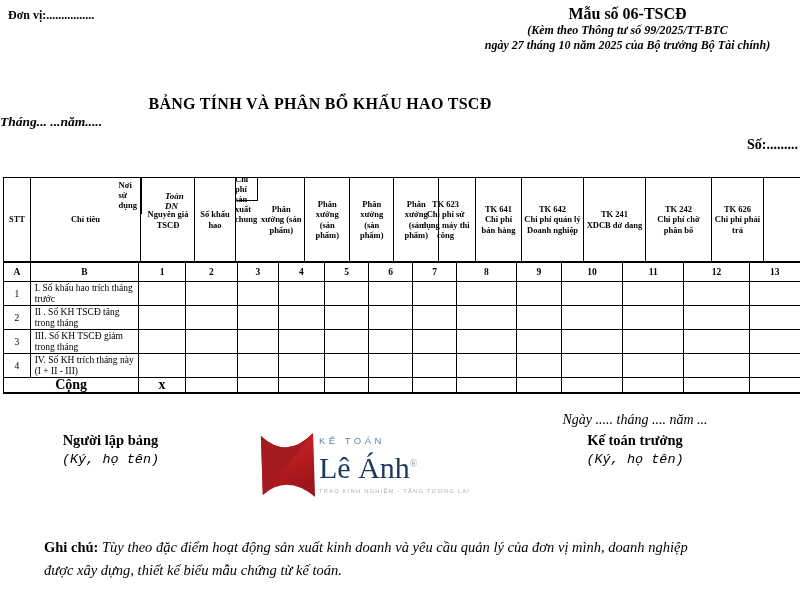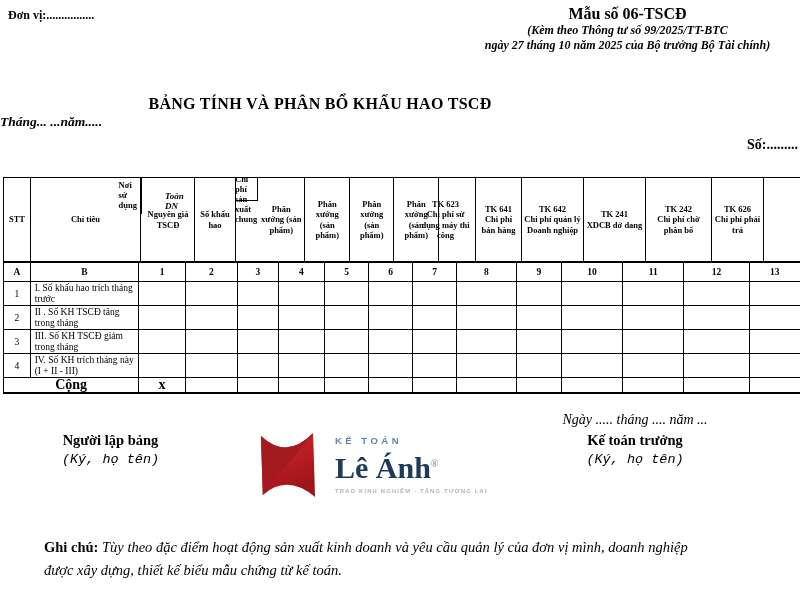--- a/index.html
+++ b/index.html
@@ -54,21 +54,21 @@
 
   
   .sign-left{position:absolute;left:38px;top:430px;width:145px;text-align:center;}
   .sign-right{position:absolute;left:530px;top:410px;width:210px;text-align:center;}
   .date-line{font-style:italic;font-size:14px;line-height:20px;}
   .sign-title{font-weight:bold;font-size:14.5px;line-height:20px;}
   .sign-sub{font-style:italic;font-size:13.5px;line-height:19px;font-family:Liberation Mono, monospace;}
 
   
   .logo{position:absolute;left:258px;top:431px;display:flex;align-items:center;}
-  .logo-text{margin-left:19px;font-family:"Liberation Sans",sans-serif;font-weight:bold;}
+  .logo-text{margin-left:3px;font-family:"Liberation Sans",sans-serif;}
   .logo-top{font-size:9.5px;letter-spacing:3.5px;color:#5f83a8;line-height:14px;}
   .logo-name{font-family:"Liberation Serif",serif;font-size:30px;line-height:32px;color:#1c3a5c;}
   .logo-reg{font-size:10px;vertical-align:super;color:#8a9aa8;}
   .logo-tag{font-size:5.8px;letter-spacing:1.2px;color:#b5b0ae;line-height:10px;margin-top:2px;}
 
   
   .note{position:absolute;left:44px;top:536px;width:770px;font-size:14.5px;line-height:23px;}
   .note .prefix{font-weight:bold;font-style:normal;}
   .note .it{font-style:italic;}
 </style>

